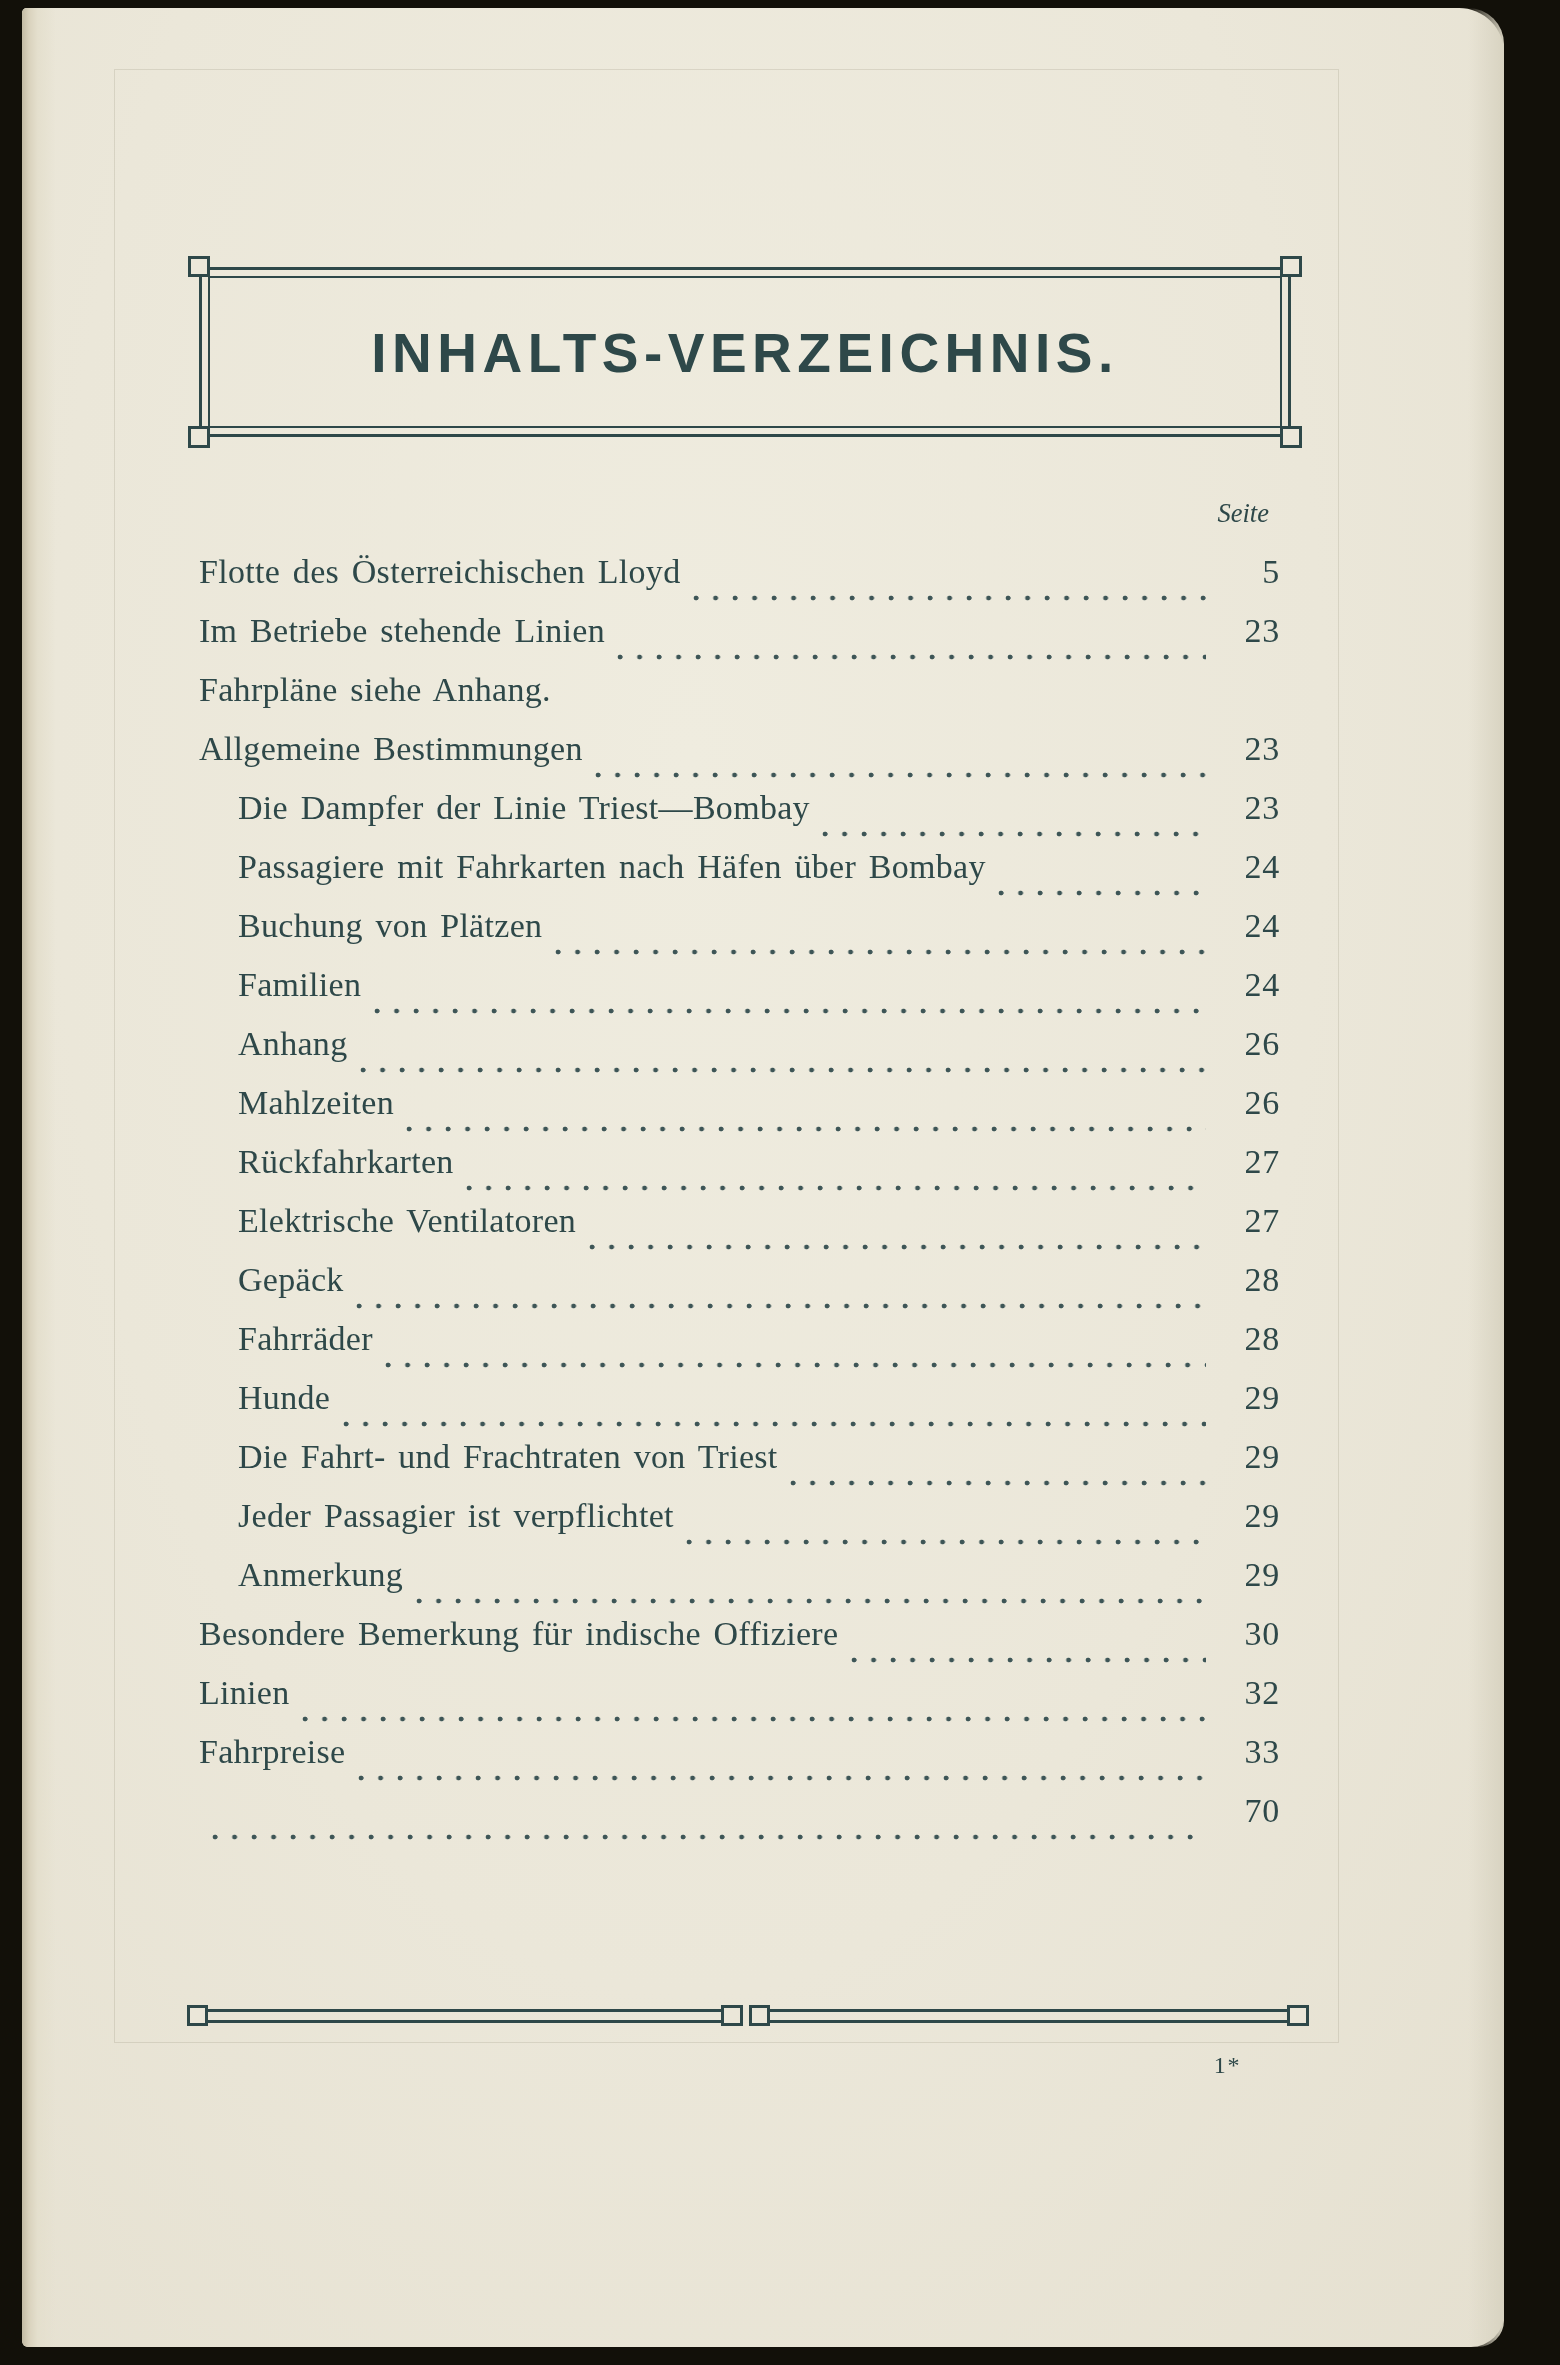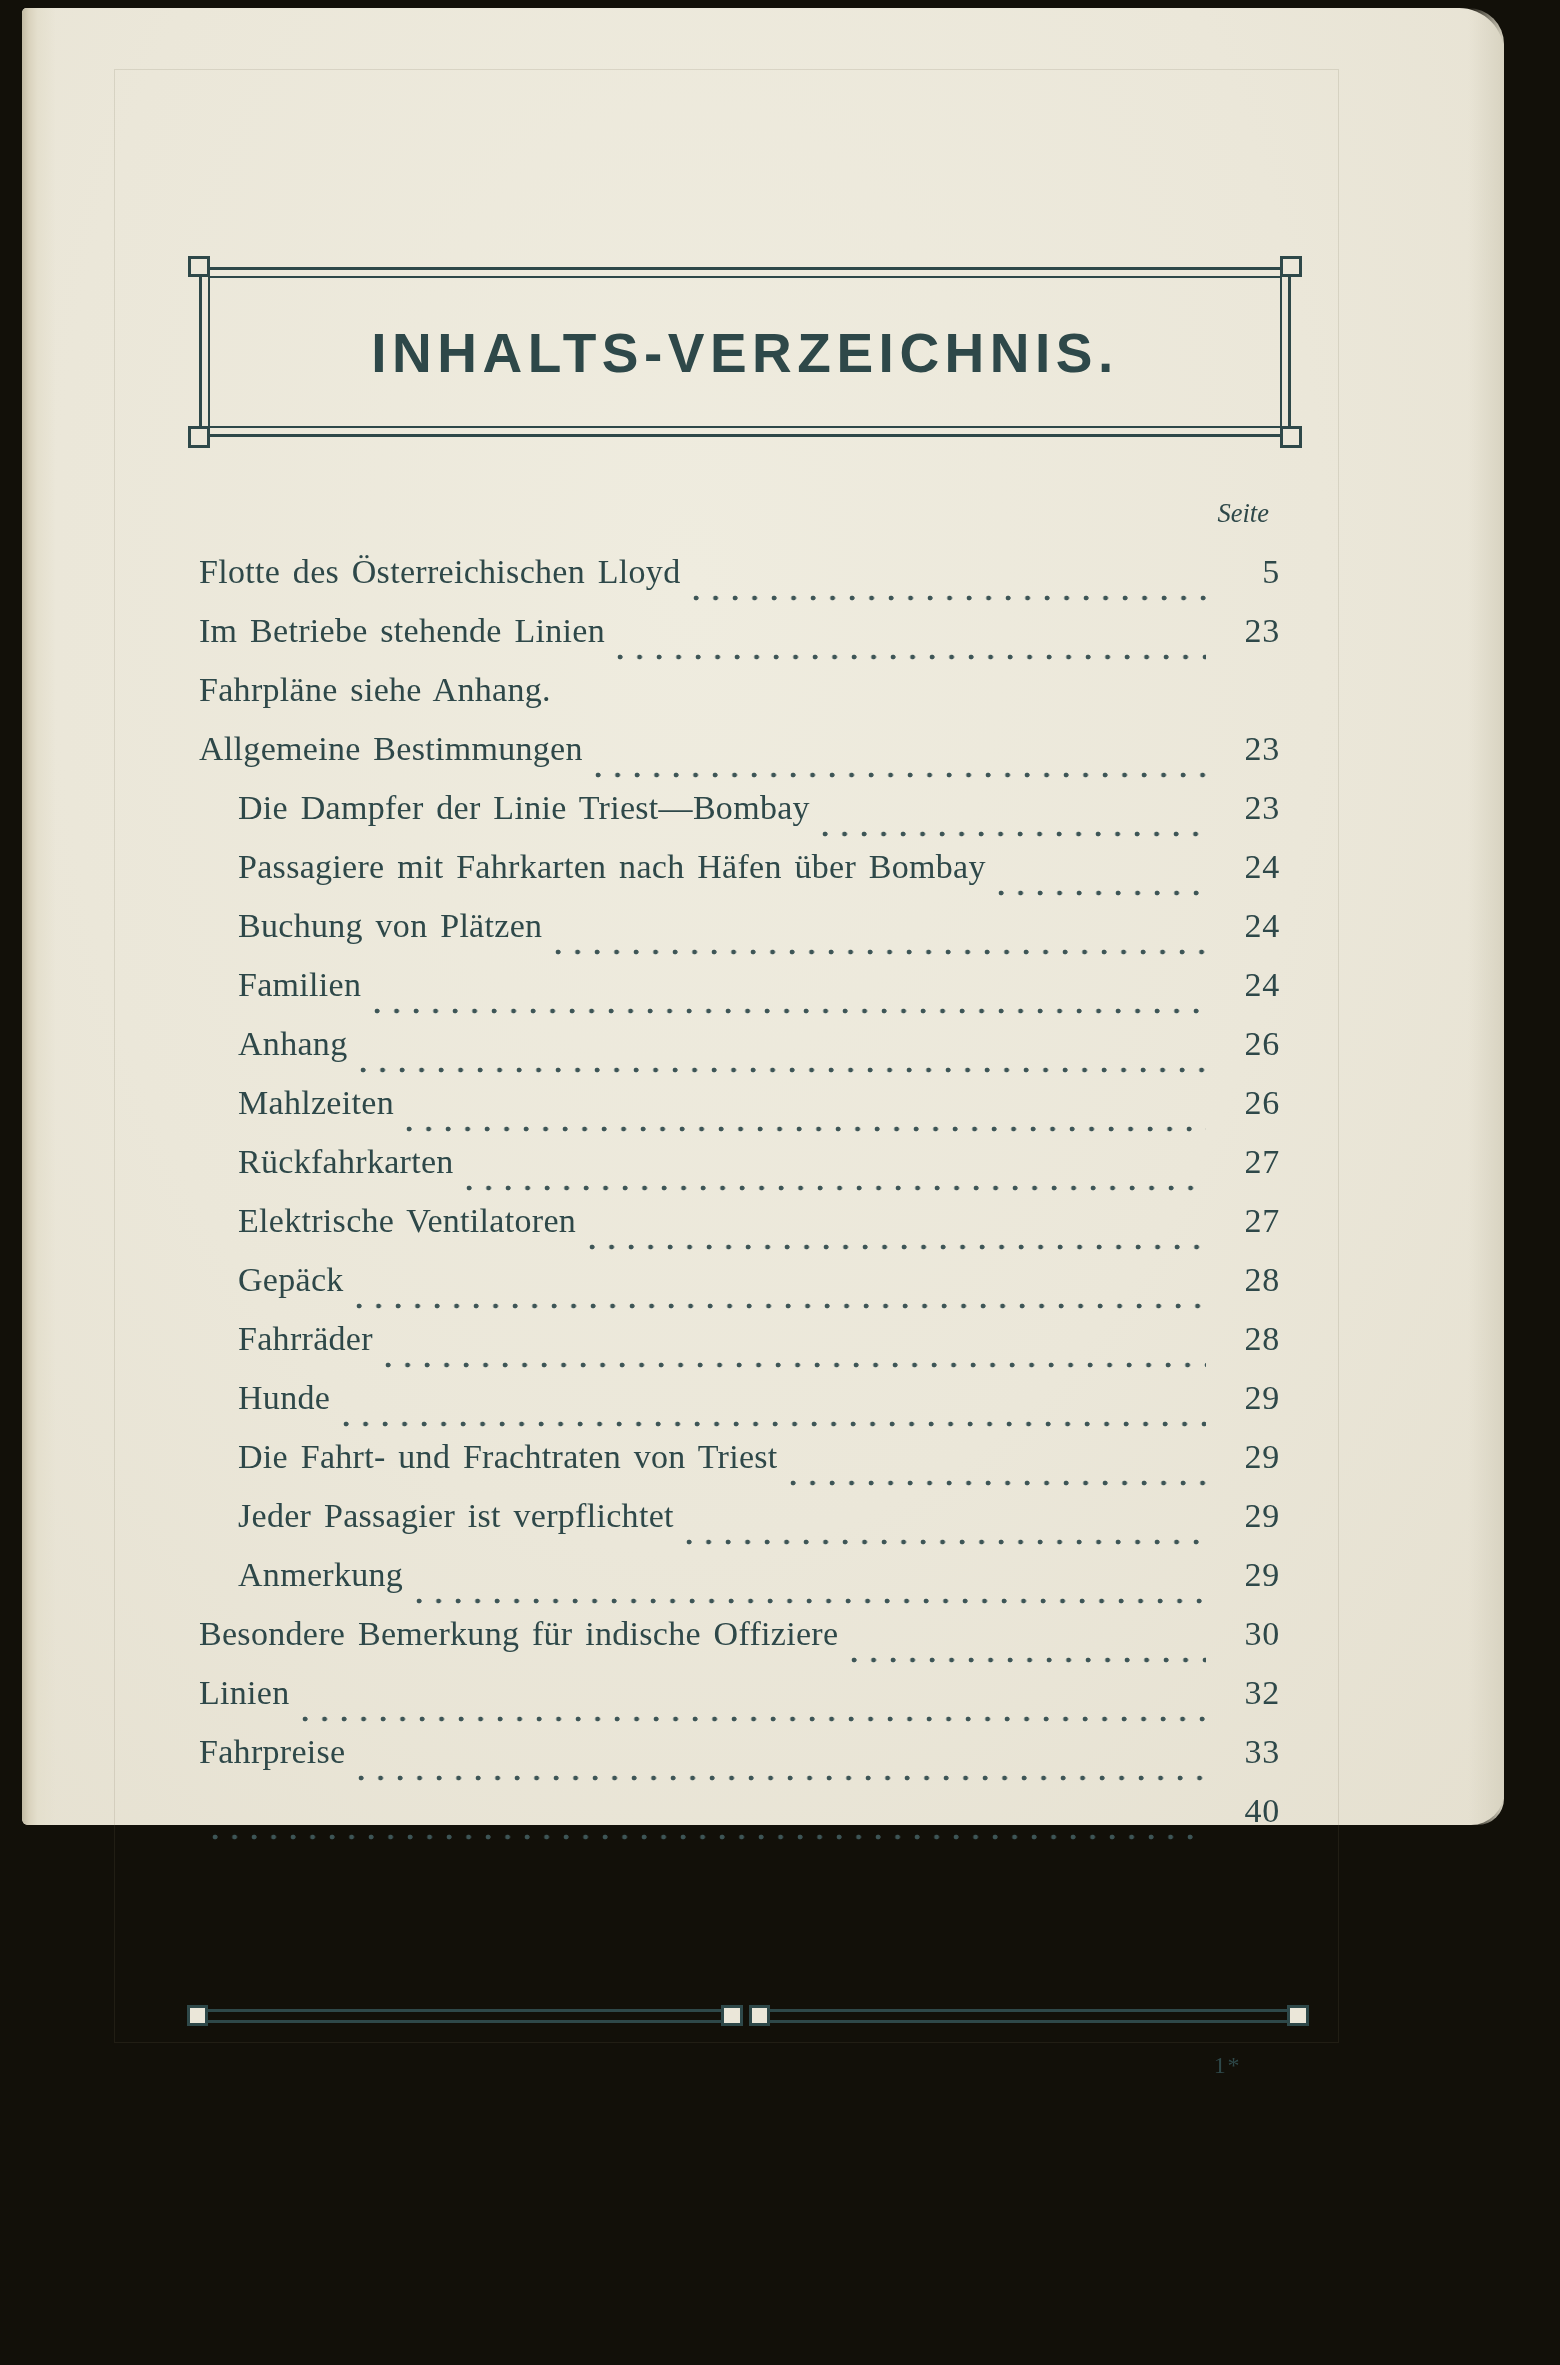--- a/index.html
+++ b/index.html
@@ -9,21 +9,21 @@
     --bg:#121009;
   }
   html,body{margin:0;padding:0;background:var(--bg);}
   .stage{
     position:relative;width:1560px;height:2366px;overflow:hidden;
     background:var(--bg);
     font-family:"Liberation Serif",serif;
     color:var(--ink);
   }
   .page{
-    position:absolute;left:22px;top:7.8px;width:1482px;height:1817px;
+    position:absolute;left:22px;top:7.8px;width:1482px;height:2339px;
     background:radial-gradient(ellipse at 45% 32%, #efecdf 0%, #ebe7d9 55%, #e5e0d0 100%);
     border-radius:4.7px 45px 33px 6.2px;
   }
   .page-edge-left{
     position:absolute;left:0;top:0;bottom:0;width:34px;
     background:linear-gradient(90deg,#c2bba4 0,#d9d2bd 7px,#e4dfcd 15.6px,rgba(236,232,219,0) 34px);
     border-radius:4.7px 0 0 6.2px;
   }
   .page-shade-right{
     position:absolute;right:0;top:0;bottom:0;width:36px;
@@ -221,21 +221,21 @@
     <span class="toc-leader"></span>
     <span class="toc-page">32</span>
   </div>
         <div class="toc-row">
     <span class="toc-label">Fahrpreise</span>
     <span class="toc-leader"></span>
     <span class="toc-page">33</span>
   </div>
         <div class="toc-row">
     <span class="toc-leader"></span>
-    <span class="toc-page">40</span>
+    <span class="toc-page">70</span>
   </div>
       </div>
 
     <div class="rail rail-left">
       <span class="csq end-l"></span>
       <span class="csq end-r"></span>
     </div>
     <div class="rail rail-right">
       <span class="csq end-l"></span>
       <span class="csq end-r"></span>

